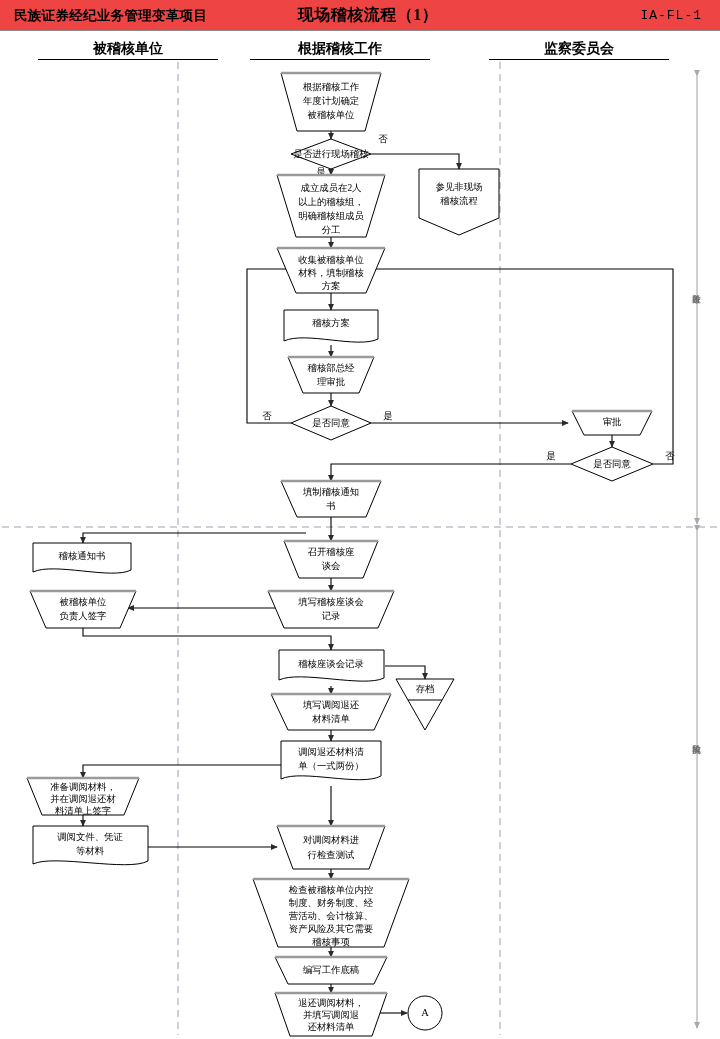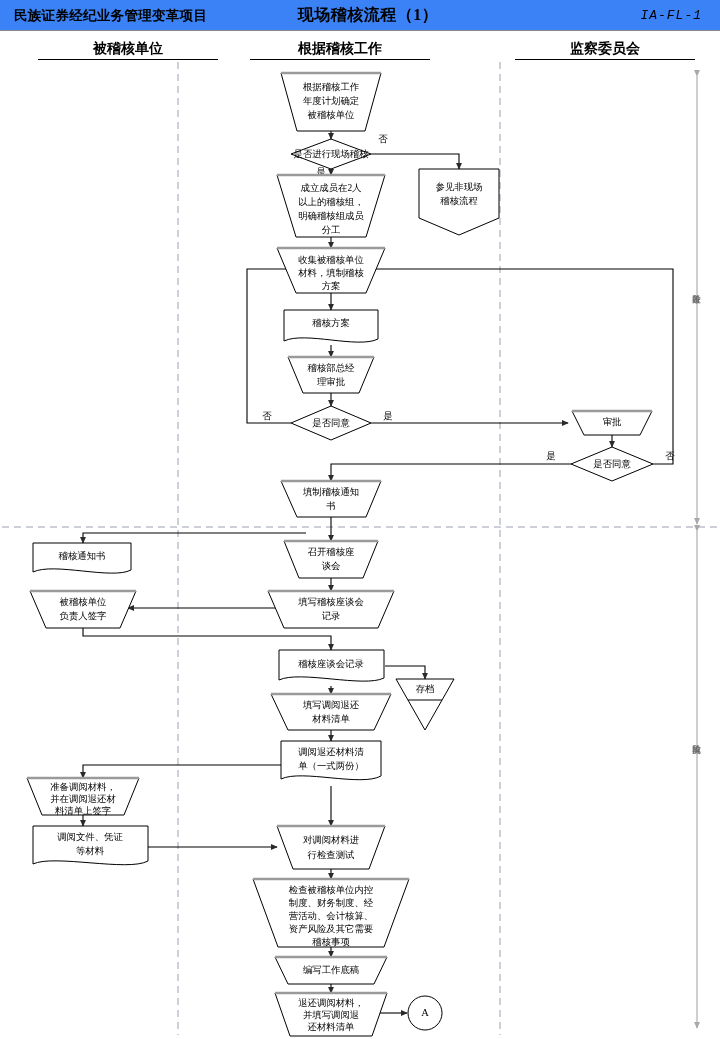--- a/index.html
+++ b/index.html
@@ -3,28 +3,28 @@
 <meta charset="utf-8">
 <style>
   html,body{margin:0;padding:0;background:#fff;}
   body{
     width:720px;height:1039px;position:relative;overflow:hidden;
     font-family:"Liberation Serif","DejaVu Serif",serif;
     color:#000;
   }
   #header-bar{
     position:absolute;left:0;top:0;width:720px;height:31px;
-    background:#3b82f6;
+    background:#ef4444;
     border-bottom:1px solid #8a8a8a;
     box-sizing:border-box;
   }
   #header-bar .hcell{position:absolute;top:0;height:31px;display:flex;align-items:center;}
   #project-title{left:14px;font-size:13.5px;font-weight:600;letter-spacing:.3px;}
   #doc-title{left:12px;width:712px;justify-content:center;font-size:16px;font-weight:700;letter-spacing:.5px;}
-  #doc-code{right:18px;font-size:13px;font-family:"Liberation Mono","DejaVu Sans Mono",monospace;letter-spacing:1px;font-style:italic;}
+  #doc-code{right:18px;font-size:13px;font-family:"Liberation Mono","DejaVu Sans Mono",monospace;letter-spacing:1px;}
   #lane-headers{position:absolute;left:0;top:40px;width:720px;height:24px;}
   .lane-title{
     position:absolute;top:0;text-align:center;font-size:14px;font-weight:700;
     border-bottom:1.4px solid #000;padding-bottom:1px;white-space:nowrap;
   }
   #flow-canvas{position:absolute;left:0;top:0;width:720px;height:1039px;}
   svg text{font-family:"Liberation Serif","DejaVu Serif",serif;}
   .nodetext{font-size:9.4px;fill:#000;text-anchor:middle;dominant-baseline:middle;}
   .edgelabel{font-size:9.5px;fill:#000;text-anchor:middle;}
   .phaselabel{font-size:8.5px;fill:#6b6b6b;}
@@ -40,21 +40,21 @@
 
 <div id="header-bar">
   <div class="hcell" id="project-title">民族证券经纪业务管理变革项目</div>
   <div class="hcell" id="doc-title">现场稽核流程（1）</div>
   <div class="hcell" id="doc-code">IA-FL-1</div>
 </div>
 
 <div id="lane-headers">
   <div class="lane-title" style="left:38px;width:180px;">被稽核单位</div>
   <div class="lane-title" style="left:250px;width:180px;">根据稽核工作</div>
-  <div class="lane-title" style="left:515px;width:180px;">监察委员会</div>
+  <div class="lane-title" style="left:489px;width:180px;">监察委员会</div>
 </div>
 
 <svg id="flow-canvas" viewBox="0 0 720 1039">
   <defs>
     <marker id="arr" markerWidth="7" markerHeight="7" refX="6.2" refY="3" orient="auto" markerUnits="userSpaceOnUse">
       <path d="M0,0 L7,3 L0,6 z" fill="#2a2a2a"></path>
     </marker>
     <marker id="arrup" markerWidth="7" markerHeight="7" refX="6.2" refY="3" orient="auto" markerUnits="userSpaceOnUse">
       <path d="M0,0 L7,3 L0,6 z" fill="#a8a8a8"></path>
     </marker>

